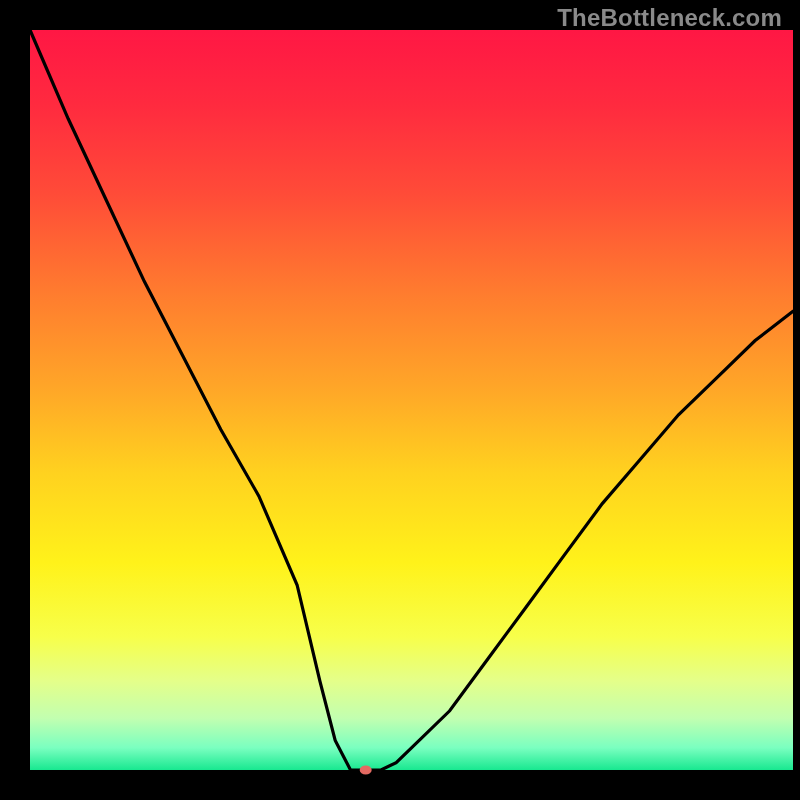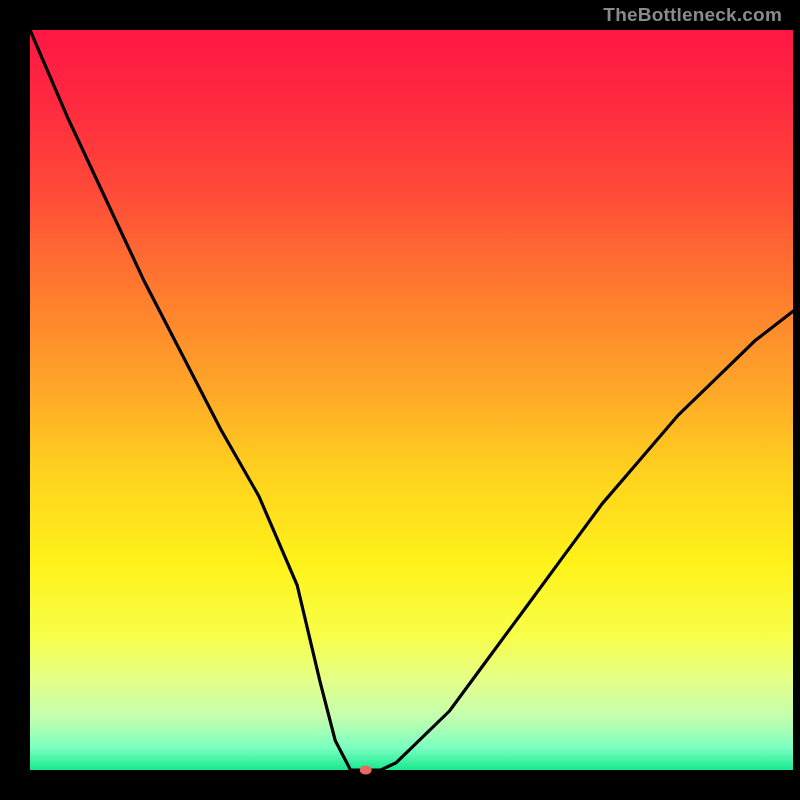--- a/index.html
+++ b/index.html
@@ -16,21 +16,21 @@
     top: 0;
     width: 800px;
     height: 800px;
     background: #000;
   }
   .watermark {
     position: absolute;
     top: 4px;
     right: 18px;
     font-family: Arial, Helvetica, sans-serif;
-    font-size: 19px;
+    font-size: 24px;
     font-weight: 600;
     color: #8a8a8a;
     letter-spacing: 0.2px;
   }
   svg {
     position: absolute;
     left: 0;
     top: 0;
   }
 </style>

